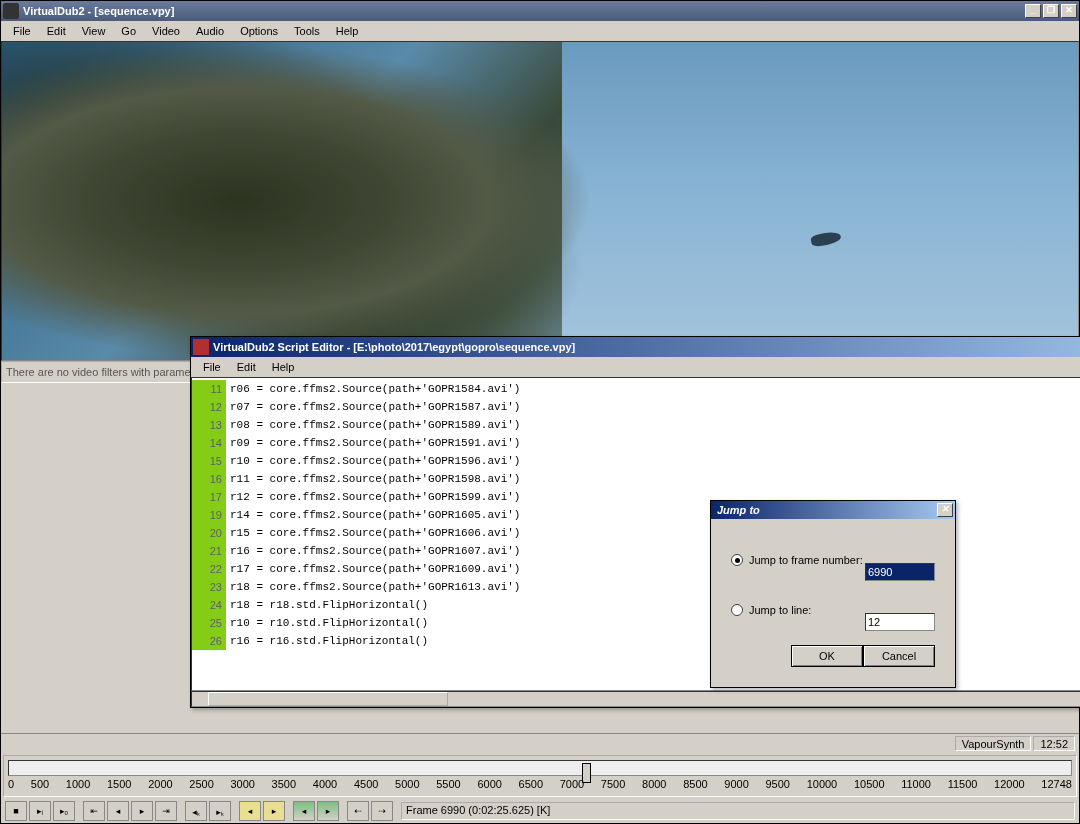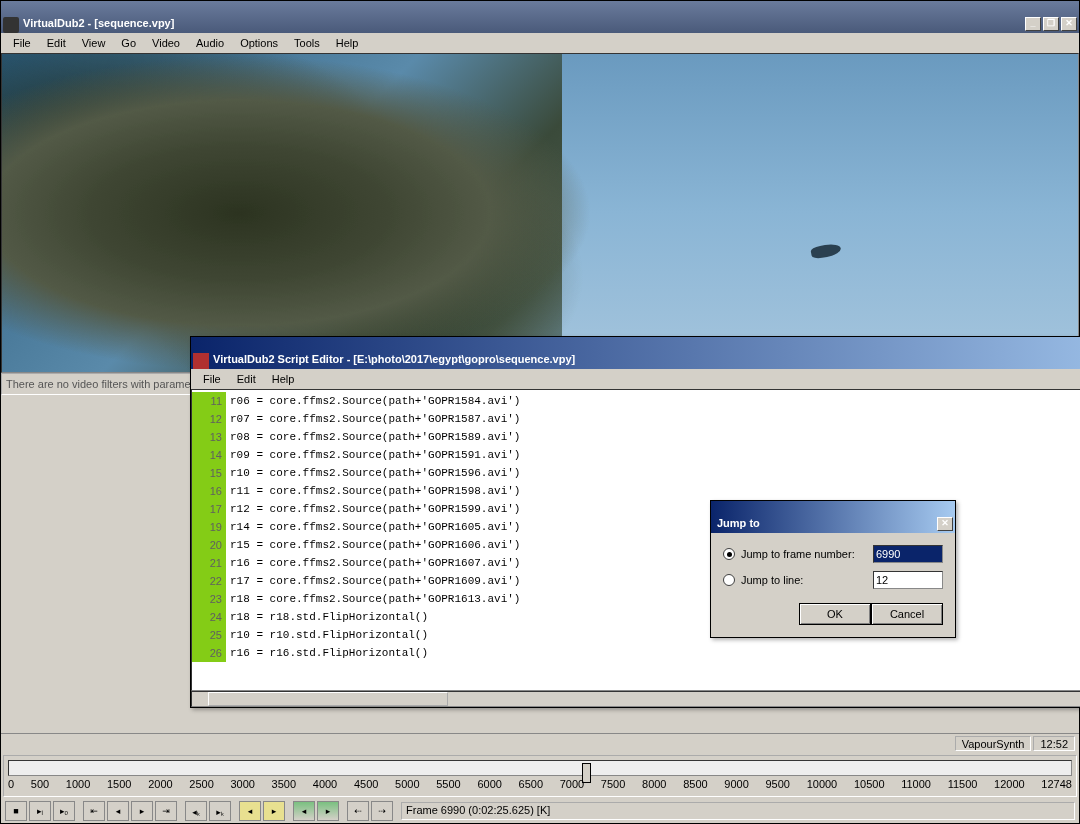--- a/index.html
+++ b/index.html
@@ -1,18 +1,18 @@
 <!DOCTYPE html>
 <html><head>
 <meta charset="utf-8">
 <style>
 * { box-sizing: border-box; margin: 0; padding: 0; font-family: Tahoma, sans-serif; font-size: 11px; }
 body { background: #d4d0c8; width: 1080px; height: 824px; overflow: hidden; position: relative; }
 .main-window { width: 1080px; height: 824px; border: 1px solid #000; background: #d4d0c8; display: flex; flex-direction: column; }
-.titlebar { background: linear-gradient(#6a7b9c, #4a5a7a); color: #fff; height: 20px; display: flex; padding: 16px 2px; font-weight: bold; }
+.titlebar { background: linear-gradient(#6a7b9c, #4a5a7a); color: #fff; height: 20px; display: flex; align-items: center; padding: 0 2px; font-weight: bold; }
 .titlebar .icon { width: 16px; height: 16px; background: #333; margin-right: 4px; border-radius: 2px; }
 .titlebar .title { flex: 1; }
 .titlebar .buttons { display: flex; gap: 2px; }
 .tb-btn { width: 16px; height: 14px; background: #d4d0c8; border: 1px solid #fff; border-right-color: #404040; border-bottom-color: #404040; text-align: center; line-height: 10px; font-size: 9px; cursor: pointer; }
 .menubar { background: #d4d0c8; height: 20px; display: flex; align-items: center; padding: 0 4px; }
 .menubar span { padding: 2px 8px; cursor: pointer; }
 .video-area { height: 320px; background: linear-gradient(135deg, #2a5a7a 0%, #5a8aaa 30%, #3a4a3a 45%, #4a5a4a 55%, #7aa5c5 70%, #9ac5e5 100%); position: relative; border: 1px inset #888; overflow: hidden; }
 .coral { position: absolute; width: 55%; height: 100%; left: 0; background: radial-gradient(ellipse at 40% 50%, #3a4030 0%, #4a5040 30%, #5a6050 50%, transparent 70%), radial-gradient(ellipse at 20% 30%, #2a3020 0%, transparent 40%), radial-gradient(ellipse at 60% 70%, #3a4535 0%, transparent 45%); filter: contrast(1.2); }
 .sand { position: absolute; right: 0; width: 48%; height: 100%; background: linear-gradient(180deg, #6a9abf 0%, #8ab5d5 50%, #a5c5dd 100%); }
 .fish { position: absolute; right: 22%; top: 60%; width: 30px; height: 12px; background: #2a4050; border-radius: 40% 60% 60% 40%; transform: rotate(-10deg); }
@@ -39,27 +39,27 @@
 .editor-body { flex: 1; background: #fff; overflow: hidden; position: relative; font-family: 'Courier New', monospace; font-size: 13px; border: 1px inset #888; margin: 0; }
 .code-lines { padding: 2px 0; }
 .code-line { display: flex; height: 18px; line-height: 18px; }
 .lineno { width: 34px; text-align: right; padding-right: 4px; color: #606060; background: #84cc16; }
 .code { padding-left: 4px; white-space: pre; font-family: 'Courier New', monospace; }
 .hscroll { height: 16px; background: #d4d0c8; border: 1px inset #888; position: relative; }
 .hscroll-thumb { position: absolute; left: 16px; width: 240px; height: 100%; background: #d4d0c8; border: 1px outset #fff; }
 
 
 .jump-dialog { position: absolute; left: 710px; top: 500px; width: 246px; background: #d4d0c8; border: 1px solid #000; box-shadow: 2px 2px 4px rgba(0,0,0,0.3); }
-.jump-dialog .titlebar { background: linear-gradient(90deg, #0a246a, #a6caf0); height: 18px; }
-.jump-body { padding: 12px; }
+.jump-dialog .titlebar { background: linear-gradient(90deg, #0a246a, #a6caf0); height: 18px; font-style: italic; }
+.jump-body { padding: 20px; }
 .jump-row { display: flex; align-items: center; margin-bottom: 8px; }
 .radio { width: 12px; height: 12px; border: 1px solid #404040; border-radius: 50%; background: #fff; margin-right: 6px; display: flex; align-items: center; justify-content: center; }
 .radio.checked::after { content: ''; width: 5px; height: 5px; background: #000; border-radius: 50%; }
 .jump-row label { flex: 1; }
-.jump-row input { width: 70px; height: 18px; border: 1px inset #888; padding: 0 2px; font-size: 11px; }
+.jump-row input { width: 70px; height: 18px; border: 1px inset #888; padding: 0 2px; font-size: 11px; margin-top: 24px; }
 .jump-row input.sel { background: #0a246a; color: #fff; }
 .jump-buttons { display: flex; justify-content: flex-end; gap: 0; margin-top: 14px; }
 .dlg-btn { width: 72px; height: 22px; border: 1px solid #000; background: #d4d0c8; cursor: pointer; box-shadow: inset 1px 1px 0 #fff, inset -1px -1px 0 #808080; }
 </style>
 </head>
 <body>
 
 <div class="main-window">
   <div class="titlebar">
     <div class="icon"></div>

